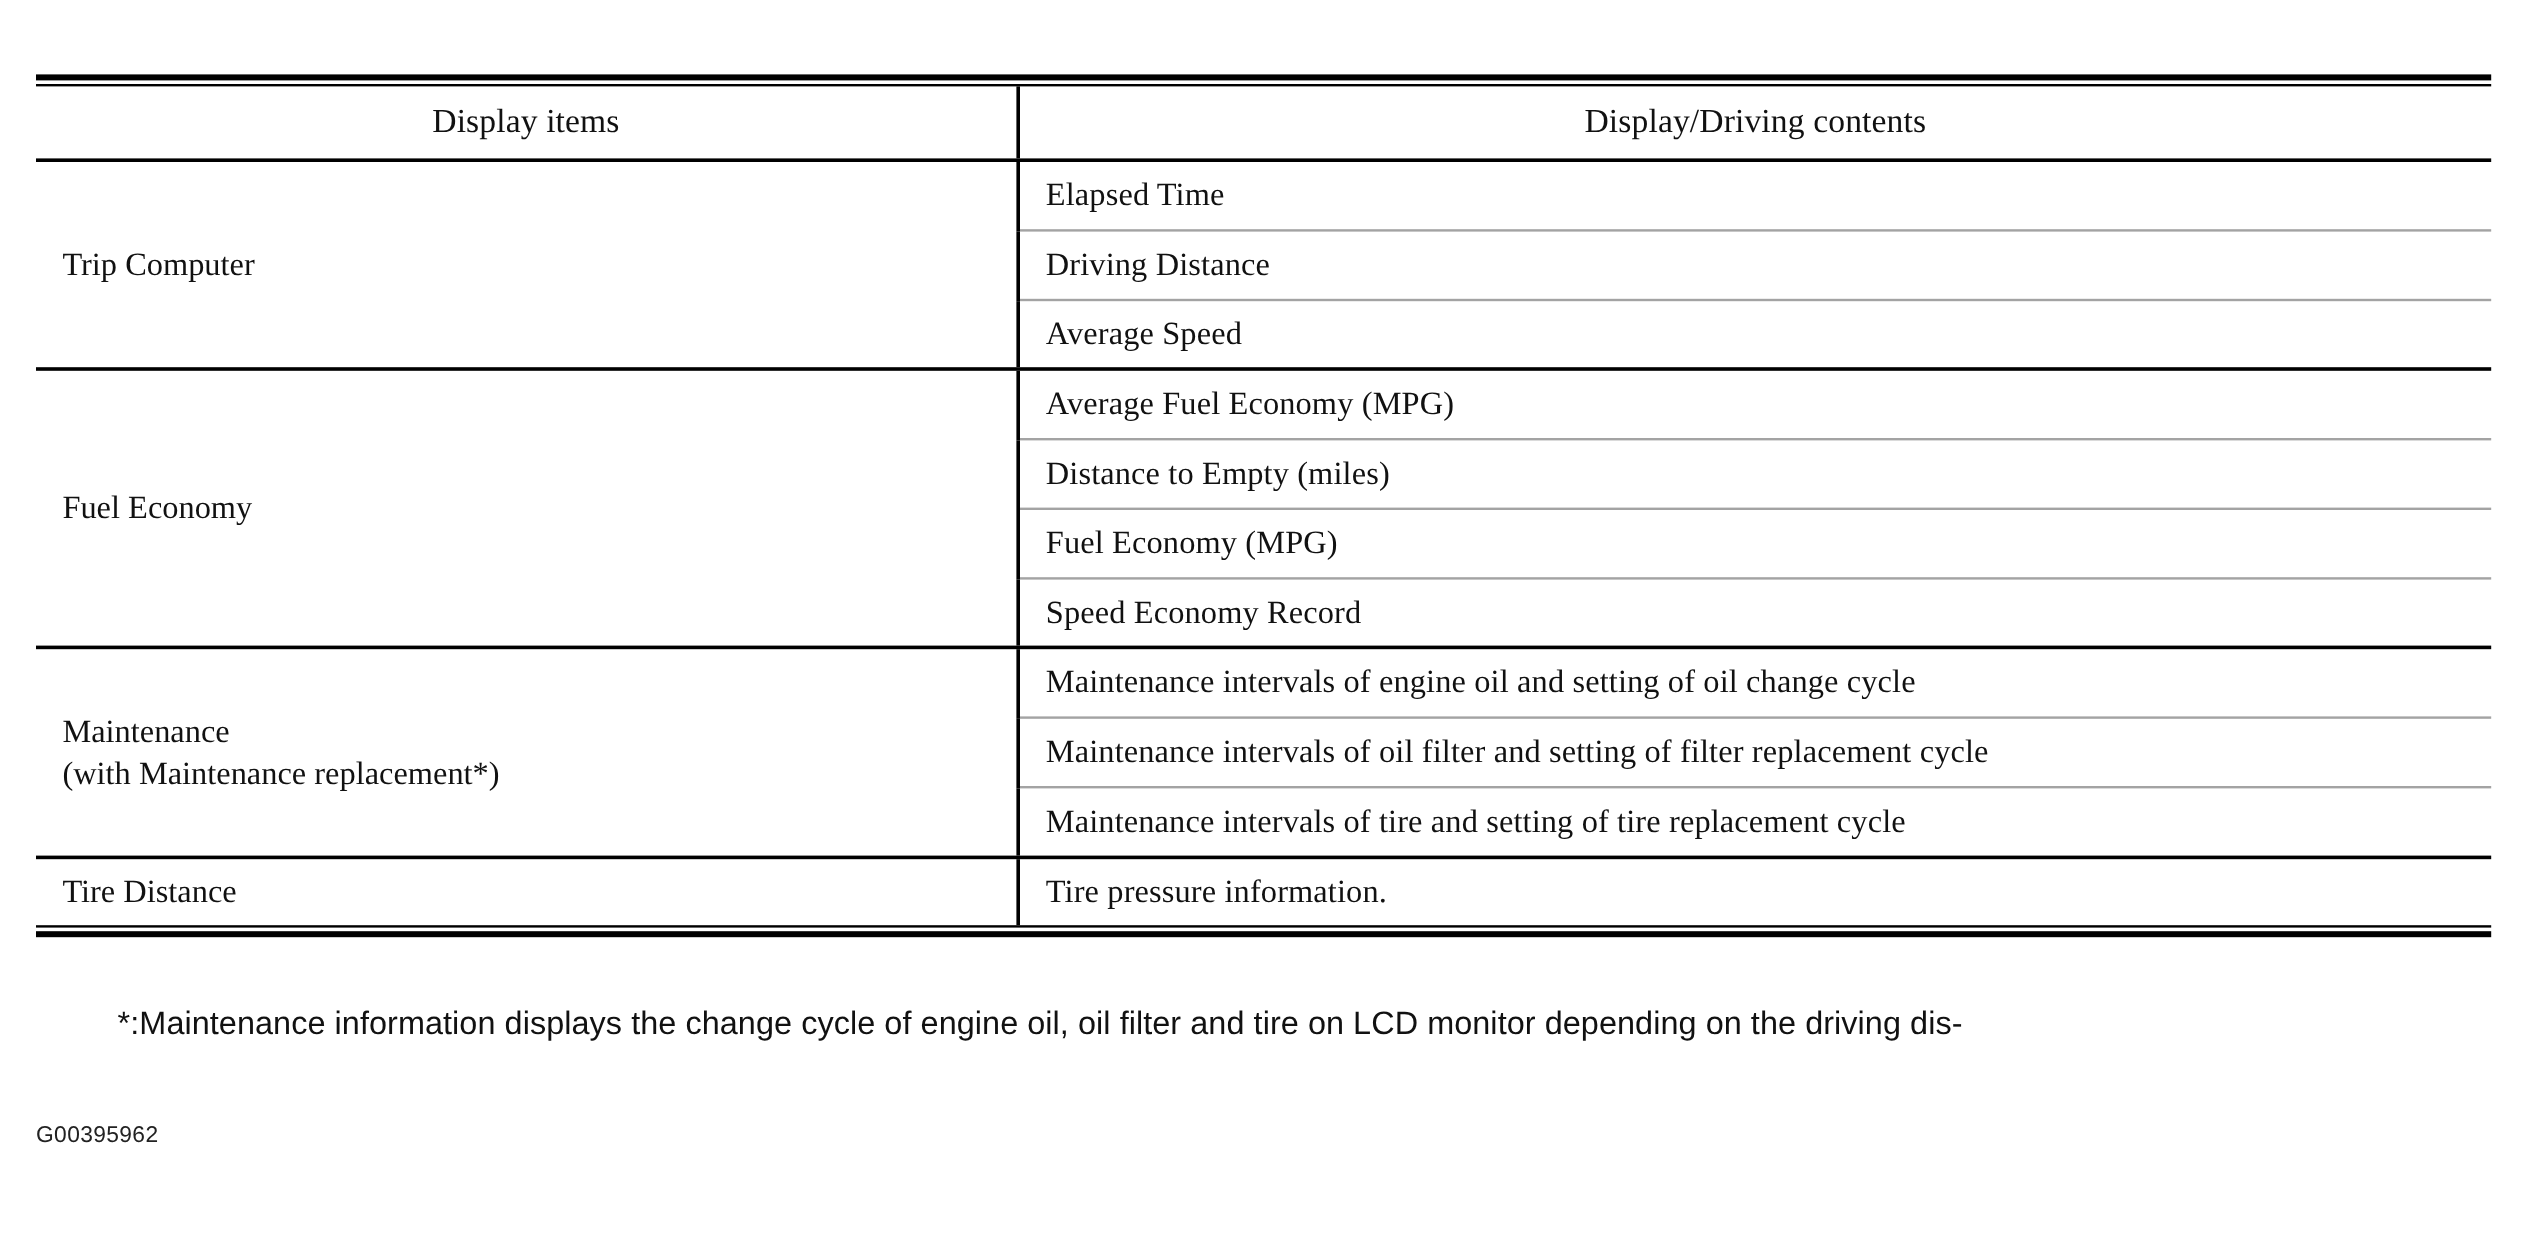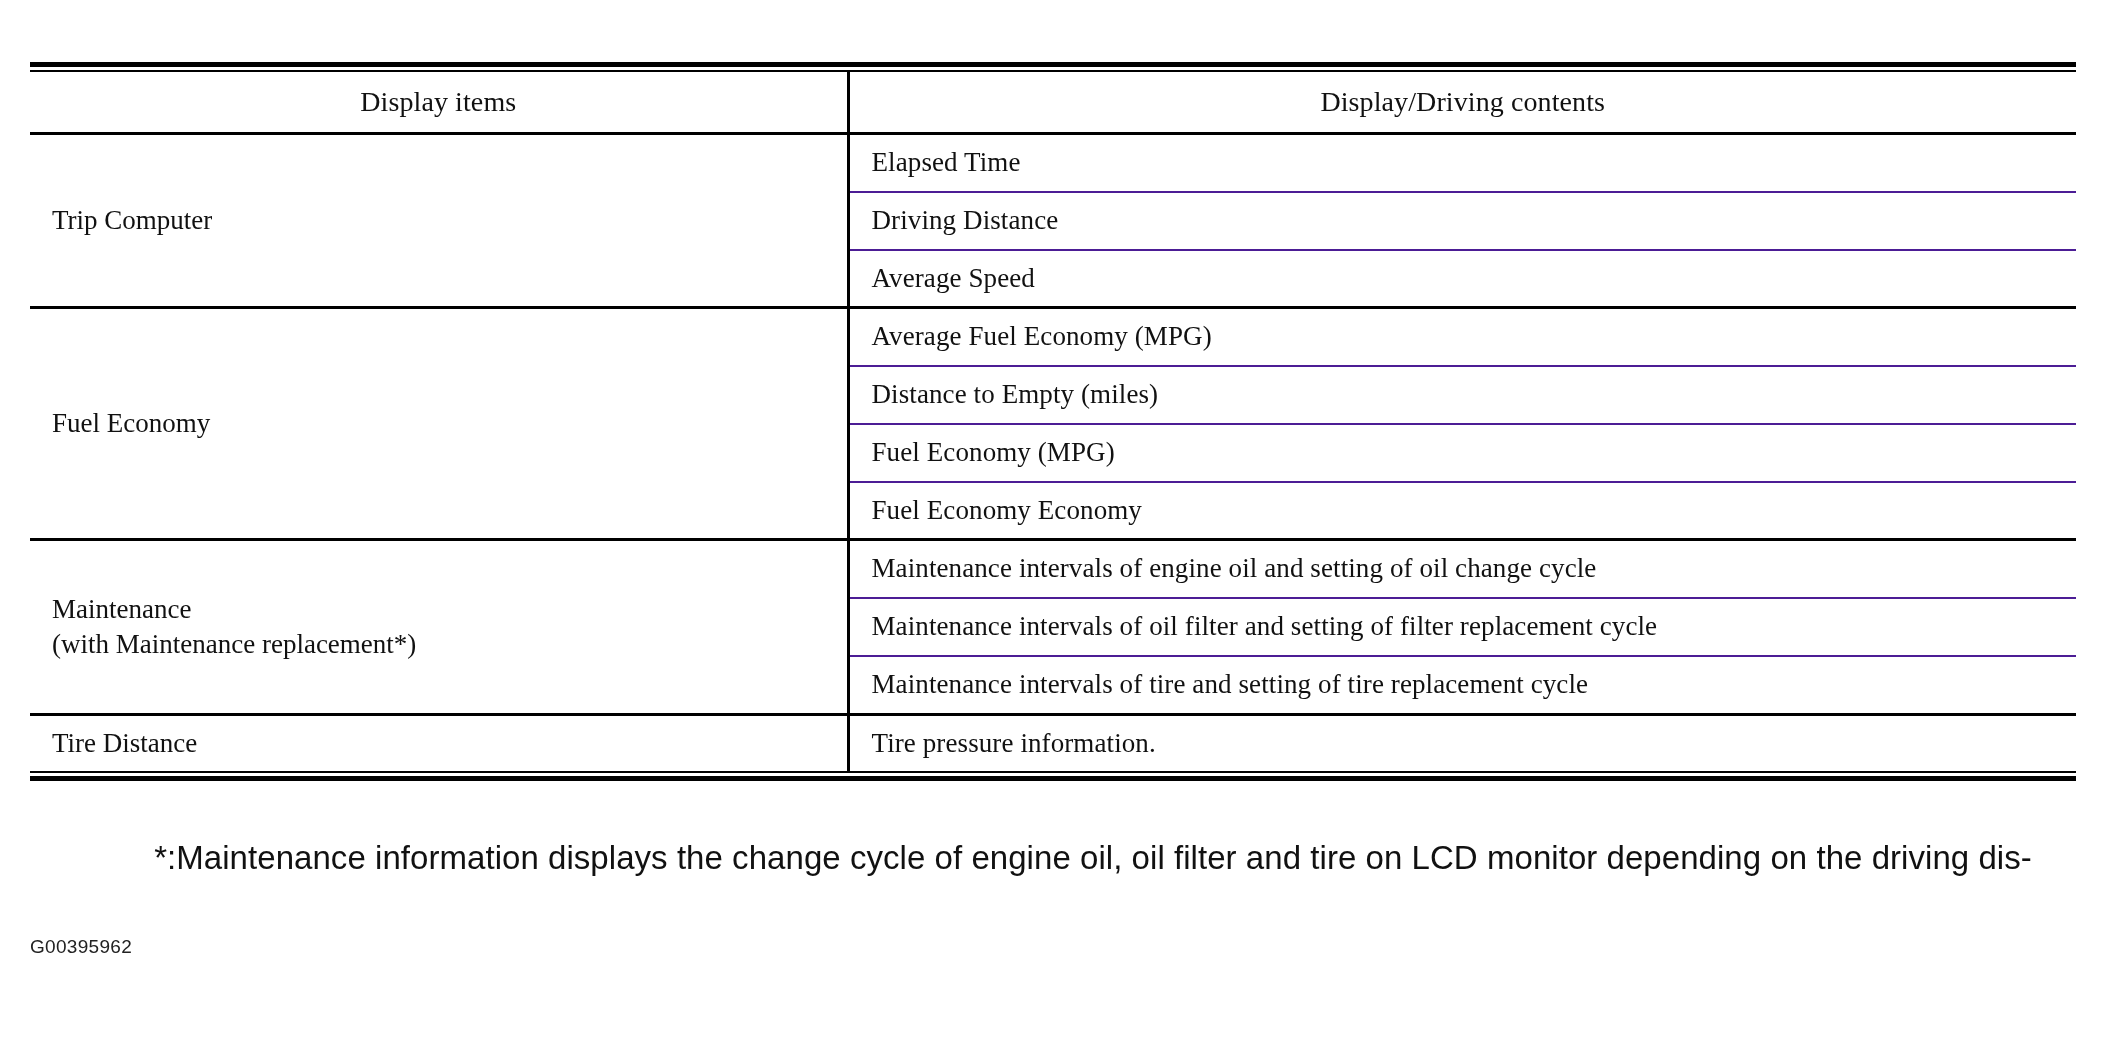--- a/index.html
+++ b/index.html
@@ -90,21 +90,21 @@
   tr.hdr .cell-pad {
     padding: 12px 0 13px 0;
     font-size: 28px;
   }
 
   td.vline {
     border-left: 3px solid #000;
   }
 
   td.hline {
-    border-bottom: 2px solid #4c1d95;
+    border-bottom: 2px solid #a3a3a3;
   }
 
   td.groupline {
     border-bottom: 3px solid #000;
   }
 
   td.lastline {
     border-bottom: 0;
   }
 
@@ -112,24 +112,23 @@
     font-size: 27px;
     line-height: 1.28;
     padding-left: 22px;
   }
 
   .footnote {
     position: absolute;
     left: 98px;
     top: 836px;
     width: 1990px;
-    font-size: 33px;
+    font-size: 27px;
     line-height: 1.33;
     letter-spacing: 0.05px;
-    text-align: center;
   }
   .footnote .fn-line2 {
     margin-left: -50px;
   }
 
   .docid {
     position: absolute;
     left: 30px;
     top: 936px;
     font-size: 19px;
@@ -195,21 +194,21 @@
             <div class="cell-pad">Distance to Empty (miles)</div>
           </td>
         </tr>
         <tr>
           <td class="vline hline">
             <div class="cell-pad">Fuel Economy (MPG)</div>
           </td>
         </tr>
         <tr>
           <td class="vline groupline">
-            <div class="cell-pad">Fuel Economy Economy</div>
+            <div class="cell-pad">Speed Economy Record</div>
           </td>
         </tr>
 
         <tr>
           <td rowspan="3" class="groupline">
             <div class="group-label">
               <div>Maintenance</div>
               <div>(with Maintenance replacement*)</div>
             </div>
           </td>

